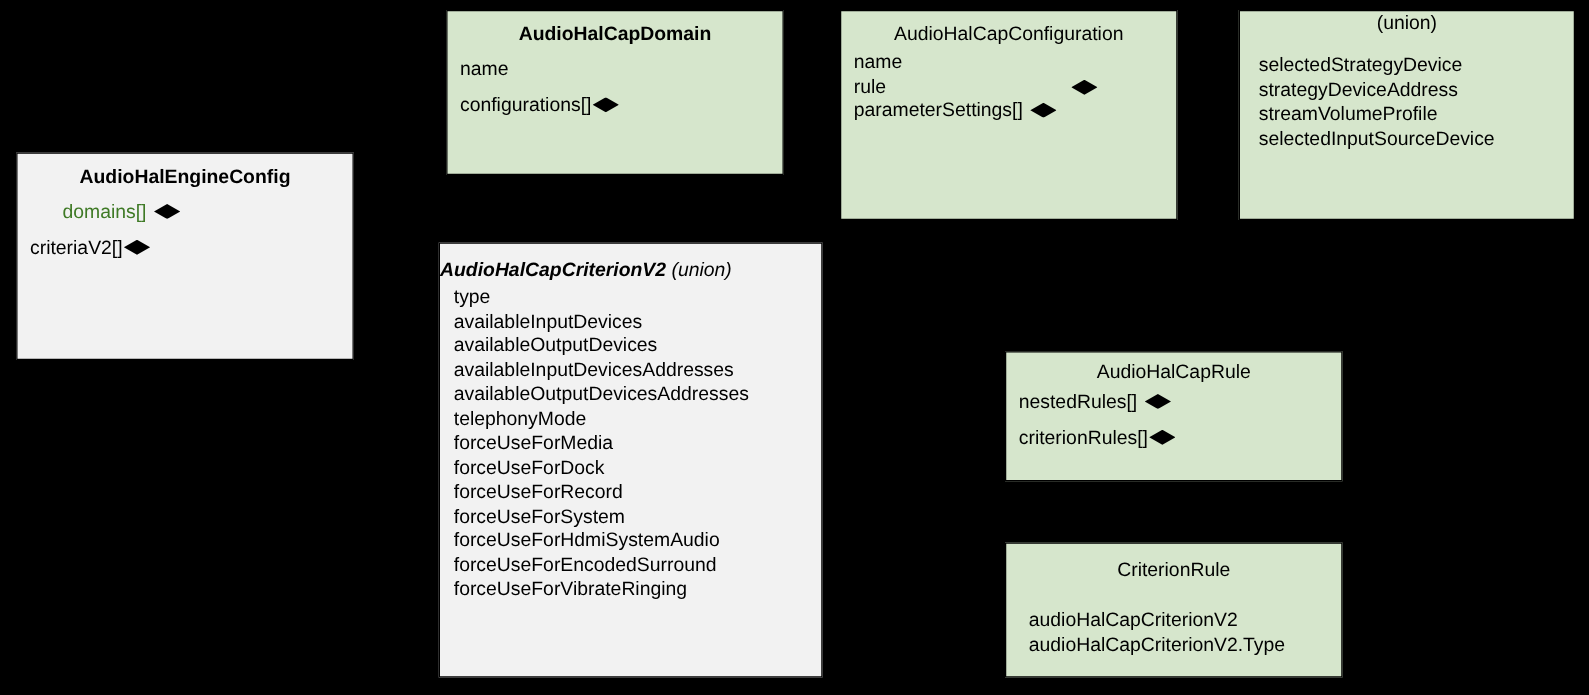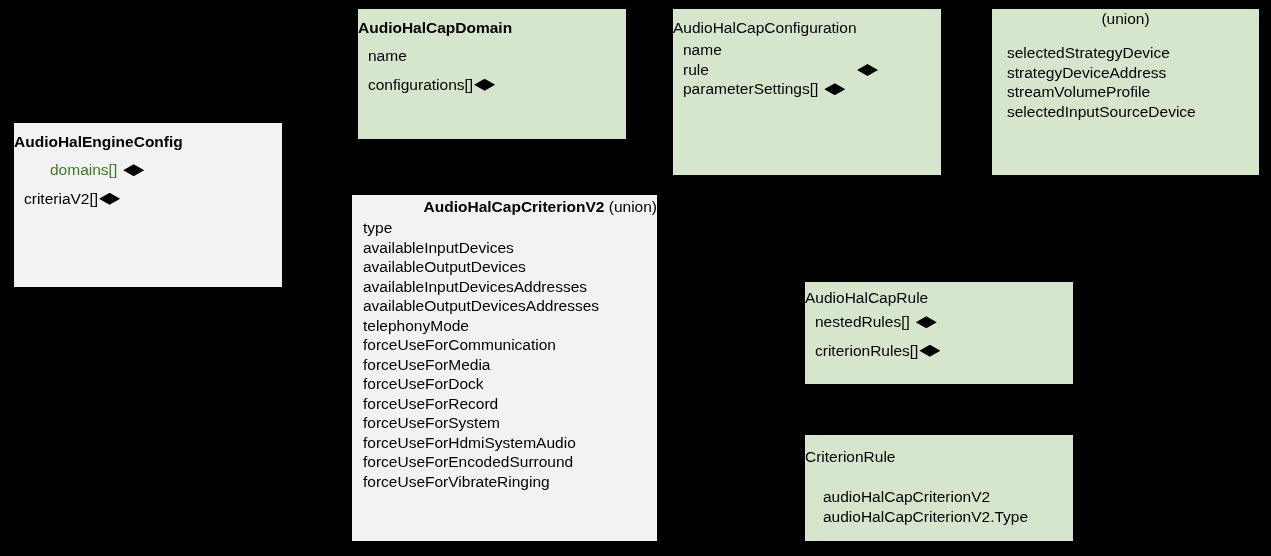--- a/index.html
+++ b/index.html
@@ -21,20 +21,21 @@
     position: absolute;
     box-sizing: border-box;
     border: 1px solid #000000;
     padding: 0;
     overflow: visible;
   }
   .uml-box.green { background: #d6e6cc; }
   .uml-box.grey  { background: #f2f2f2; }
 
   .box-title {
+    text-align: center;
     font-size: 15.5px;
     line-height: 1.25;
     color: #000000;
     padding-top: 9px;
     white-space: nowrap;
   }
   .box-title.bold { font-weight: bold; }
   .box-title .normal { font-weight: normal; }
   .box-subtitle {
     text-align: center;
@@ -160,32 +161,31 @@
       <li class="attr">
         <span>streamVolumeProfile</span>
       </li>
       <li class="attr">
         <span>selectedInputSourceDevice</span>
       </li>
     </ul>
   </div>
 
   <div class="uml-box grey" style="left:351px; top:194px; width:307px; height:348px;">
-    <div class="box-title bold" style="padding-top:2px; text-align:right;">
+    <div class="box-title bold" style="padding-top:12px; text-align:left;font-style:italic;">
       <span>AudioHalCapCriterionV2</span>
       <span class="normal">(union)</span>
     </div>
     <ul class="attr-list" style="margin-top:2px; padding-left:11px;">
       <li class="attr" style="padding-left:0"><span>type</span></li>
       <li class="attr" style="padding-left:0"><span>availableInputDevices</span></li>
       <li class="attr" style="padding-left:0"><span>availableOutputDevices</span></li>
       <li class="attr" style="padding-left:0"><span>availableInputDevicesAddresses</span></li>
       <li class="attr" style="padding-left:0"><span>availableOutputDevicesAddresses</span></li>
       <li class="attr" style="padding-left:0"><span>telephonyMode</span></li>
-      <li class="attr" style="padding-left:0"><span>forceUseForCommunication</span></li>
       <li class="attr" style="padding-left:0"><span>forceUseForMedia</span></li>
       <li class="attr" style="padding-left:0"><span>forceUseForDock</span></li>
       <li class="attr" style="padding-left:0"><span>forceUseForRecord</span></li>
       <li class="attr" style="padding-left:0"><span>forceUseForSystem</span></li>
       <li class="attr" style="padding-left:0"><span>forceUseForHdmiSystemAudio</span></li>
       <li class="attr" style="padding-left:0"><span>forceUseForEncodedSurround</span></li>
       <li class="attr" style="padding-left:0"><span>forceUseForVibrateRinging</span></li>
     </ul>
   </div>
 

